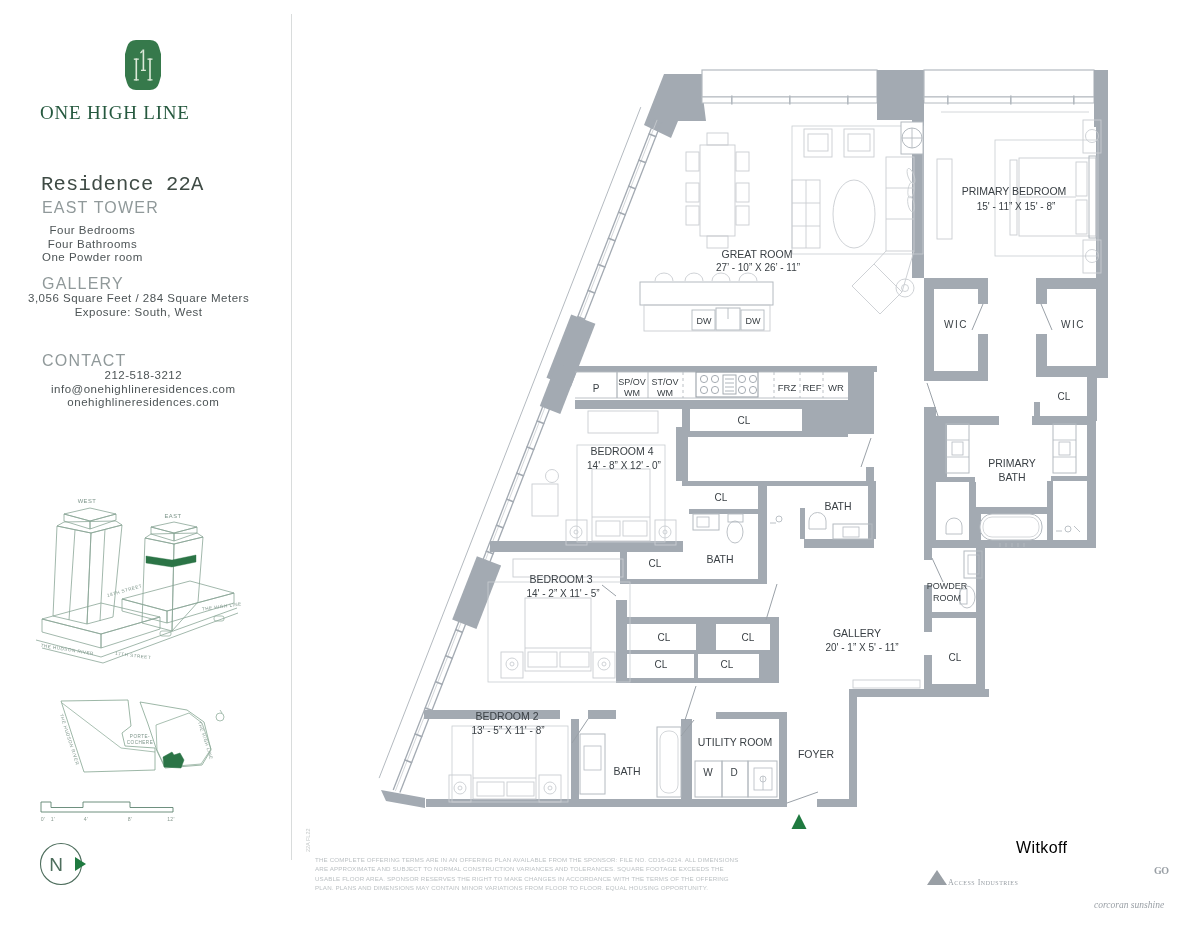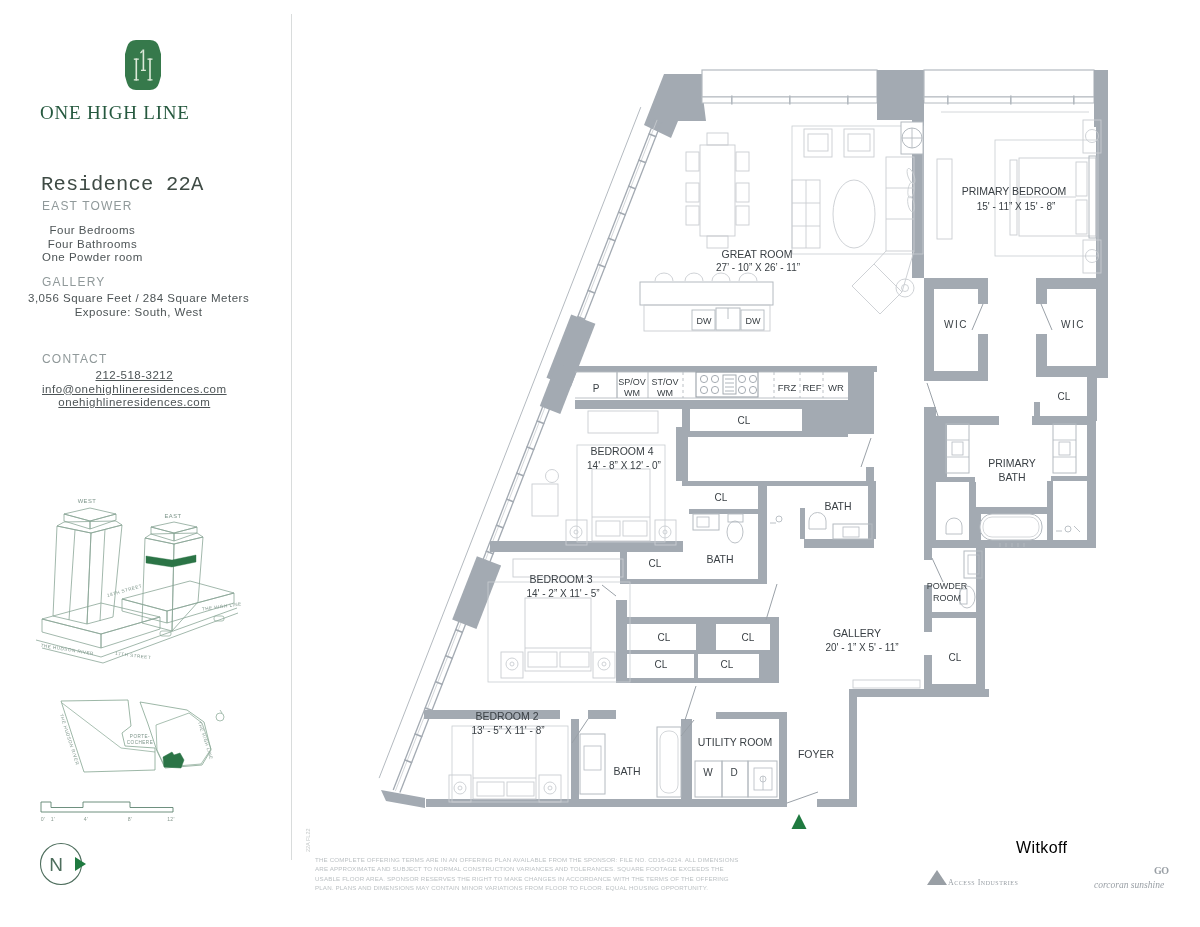--- a/index.html
+++ b/index.html
@@ -1,39 +1,39 @@
 <!DOCTYPE html>
 <html><head><meta charset="utf-8">
 <style>
 html,body{margin:0;padding:0;}
 body{width:1200px;height:927px;background:#ffffff;font-family:"Liberation Sans",sans-serif;position:relative;overflow:hidden;}
 .abs{position:absolute;}
-.g-label{color:#90999a;font-size:12px;letter-spacing:1.2px;}
+.g-label{color:#90999a;font-size:16px;letter-spacing:1.2px;}
 .body-txt{color:#4d5456;font-size:11.5px;letter-spacing:0.5px;line-height:13.5px;text-align:center;}
 </style></head>
 <body>
 
 <div class="abs" style="left:291px;top:14px;width:1px;height:846px;background:#d9dcdc;"></div>
 
 <div class="abs" style="left:40px;top:102px;width:240px;font-family:'Liberation Serif',serif;font-size:19px;color:#26593f;letter-spacing:0.8px;">ONE HIGH LINE</div>
 <div class="abs" style="left:41px;top:173px;width:240px;font-family:Liberation Mono, monospace;font-size:20.5px;color:#3f4b45;letter-spacing:0.2px;">Residence 22A</div>
 <div class="abs g-label" style="left:42px;top:199px;">EAST TOWER</div>
 <div class="abs body-txt" style="left:42px;top:224px;">Four Bedrooms<br>Four Bathrooms<br>One Powder room</div>
 <div class="abs g-label" style="left:42px;top:275px;">GALLERY</div>
 <div class="abs body-txt" style="left:28px;top:292px;">3,056 Square Feet / 284 Square Meters<br>Exposure: South, West</div>
 <div class="abs g-label" style="left:42px;top:352px;">CONTACT</div>
-<div class="abs body-txt" style="left:42px;top:369px;text-decoration:underline;">212-518-3212<br>info@onehighlineresidences.com<br>onehighlineresidences.com</div>
+<div class="abs body-txt" style="left:51px;top:369px;">212-518-3212<br>info@onehighlineresidences.com<br>onehighlineresidences.com</div>
 
 <div class="abs" style="left:315px;top:855px;color:#bdc2c5;font-size:6.2px;letter-spacing:0.15px;line-height:9.4px;">THE COMPLETE OFFERING TERMS ARE IN AN OFFERING PLAN AVAILABLE FROM THE SPONSOR: FILE NO. CD16-0214. ALL DIMENSIONS<br>ARE APPROXIMATE AND SUBJECT TO NORMAL CONSTRUCTION VARIANCES AND TOLERANCES. SQUARE FOOTAGE EXCEEDS THE<br>USABLE FLOOR AREA. SPONSOR RESERVES THE RIGHT TO MAKE CHANGES IN ACCORDANCE WITH THE TERMS OF THE OFFERING<br>PLAN. PLANS AND DIMENSIONS MAY CONTAIN MINOR VARIATIONS FROM FLOOR TO FLOOR. EQUAL HOUSING OPPORTUNITY.</div>
 
 <div class="abs" style="left:927px;top:870px;width:0;height:0;border-left:10px solid transparent;border-right:10px solid transparent;border-bottom:15px solid #999fa5;"></div>
 <div class="abs" style="left:948px;top:878px;color:#999fa5;font-family:'Liberation Serif',serif;font-size:8px;letter-spacing:0.5px;">A<span style="font-size:6px;">CCESS</span> I<span style="font-size:6px;">NDUSTRIES</span></div>
 <div class="abs" style="left:1016px;top:839px;color:#000000;font-size:16px;letter-spacing:0.4px;">Witkoff</div>
 <div class="abs" style="left:1120px;top:865px;color:#999fa5;font-family:'Liberation Serif',serif;font-size:10px;font-weight:bold;letter-spacing:-0.5px;margin-left:34px;">GO</div>
-<div class="abs" style="left:1094px;top:880px;color:#999fa5;font-family:'Liberation Serif',serif;font-style:italic;font-size:9.5px;">corcoran sunshine</div>
+<div class="abs" style="left:1094px;top:900px;color:#999fa5;font-family:'Liberation Serif',serif;font-style:italic;font-size:9.5px;">corcoran sunshine</div>
 <svg class="abs" style="left:0;top:0" width="1200" height="927" viewBox="0 0 1200 927">
 <path d="M136,40 h14 q7,0 9,7 l2,7 v22 l-2,7 q-2,7 -9,7 h-14 q-7,0 -9,-7 l-2,-7 v-22 l2,-7 q2,-7 9,-7 Z" fill="#36794b"></path>
 <rect x="135.5" y="58.5" width="1.6" height="22.0" fill="#ddead9"></rect>
     <rect x="133.8" y="58.5" width="5.0" height="1.3" fill="#ddead9"></rect>
     <rect x="133.8" y="79.2" width="5.0" height="1.3" fill="#ddead9"></rect>
 <rect x="149.2" y="58.5" width="1.6" height="22.0" fill="#ddead9"></rect>
     <rect x="147.5" y="58.5" width="5.0" height="1.3" fill="#ddead9"></rect>
     <rect x="147.5" y="79.2" width="5.0" height="1.3" fill="#ddead9"></rect>
 <rect x="142.6" y="49.5" width="1.6" height="21.5" fill="#ddead9"></rect>
 <path d="M142.6,49.5 l-2.6,3.2 l0.8,0.9 l1.8,-1.6 Z" fill="#ddead9"></path>

